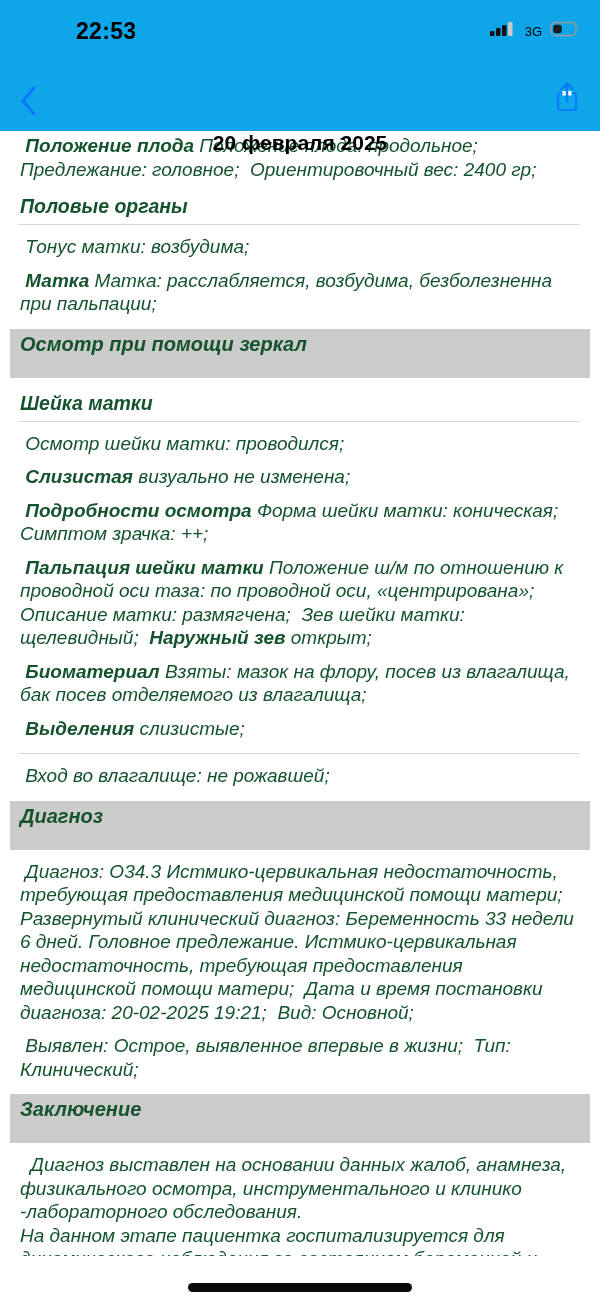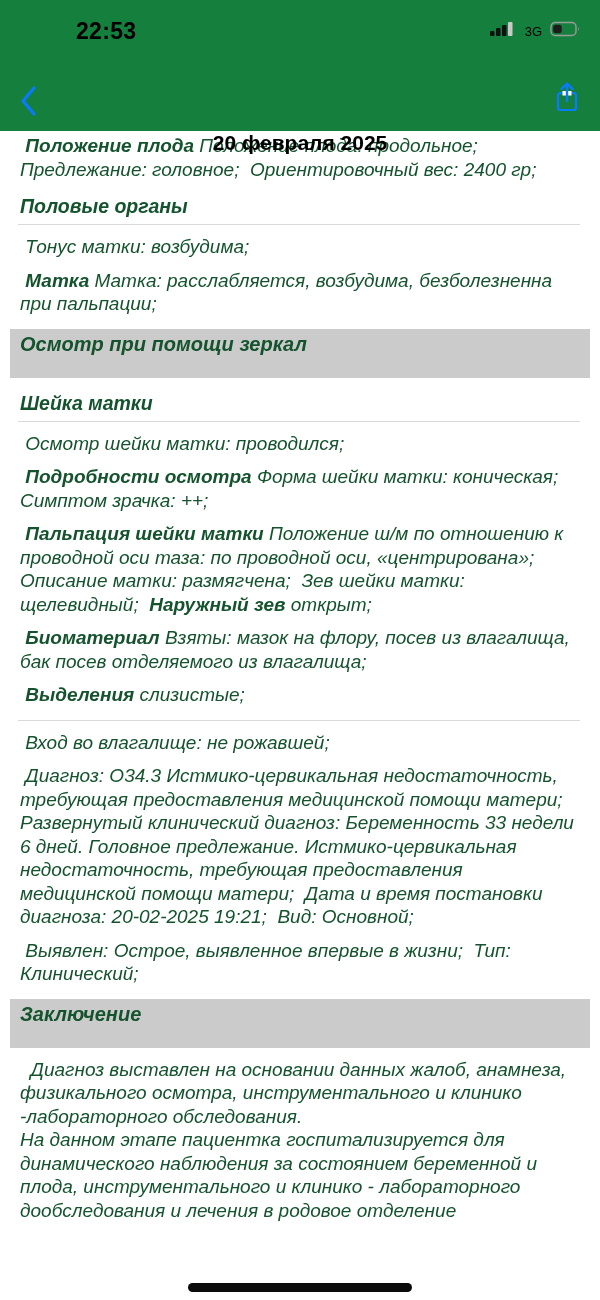--- a/index.html
+++ b/index.html
@@ -17,21 +17,21 @@
   .para .b{font-weight:bold;}
   .subwrap{margin-top:13px;}
   .subheader{font-weight:bold;font-size:19.5px;line-height:24px;white-space:pre-wrap;}
   .rule{height:1px;background:#d9d9d9;margin:6px -2px 0 -2px;}
   .banner{
     margin:13px -12px 2px -10px;background:#cbcbcb;
     font-weight:bold;font-size:20px;line-height:20px;
     padding:5px 0 24px 10px;white-space:pre-wrap;
   }
   
-  .navbar{position:absolute;top:0;left:0;right:0;height:131px;background:#15803d;z-index:5;}
+  .navbar{position:absolute;top:0;left:0;right:0;height:131px;background:#0ea5e9;z-index:5;}
   .statusrow{position:absolute;top:16px;left:0;right:0;height:32px;}
   .time{position:absolute;left:76px;top:2px;font-size:23px;font-weight:bold;letter-spacing:.3px;color:#000;}
   .sicons{position:absolute;right:18px;top:5px;display:flex;align-items:center;gap:8px;}
   .network{font-size:13px;color:#000;}
   .navrow{position:absolute;top:76px;left:0;right:0;height:55px;}
   .back{position:absolute;left:16px;top:8px;width:26px;height:36px;background:none;border:none;padding:0;cursor:pointer;}
   .title{position:absolute;left:60px;right:60px;text-align:center;top:12px;font-size:21px;font-weight:bold;color:#000;margin-top:43px;}
   .share{position:absolute;right:18px;top:4px;width:30px;height:38px;background:none;border:none;padding:0;cursor:pointer;}
   
   .bottombar{position:absolute;left:0;right:0;top:1256px;height:44px;background:#ffffff;z-index:5;}
@@ -49,28 +49,30 @@
         <div class="rule"></div>
       </div>
       <p class="para"><span> Тонус матки: возбудима;</span></p>
       <p class="para"><span class="b"> Матка</span><span> Матка: расслабляется, возбудима, безболезненна при пальпации;</span></p>
       <div class="banner">Осмотр при помощи зеркал</div>
       <div class="subwrap">
         <div class="subheader">Шейка матки</div>
         <div class="rule"></div>
       </div>
       <p class="para"><span> Осмотр шейки матки: проводился;</span></p>
+      <p class="para"><span class="b"> Слизистая</span><span> визуально не изменена;</span></p>
       <p class="para"><span class="b"> Подробности осмотра</span><span> Форма шейки матки: коническая;  Симптом зрачка: ++;</span></p>
       <p class="para"><span class="b"> Пальпация шейки матки</span><span> Положение ш/м по отношению к проводной оси таза: по проводной оси, «центрирована»;  Описание матки: размягчена;  Зев шейки матки: щелевидный;  </span><span class="b">Наружный зев</span><span> открыт;</span></p>
       <p class="para"><span class="b"> Биоматериал</span><span> Взяты: мазок на флору, посев из влагалища, бак посев отделяемого из влагалища;</span></p>
       <p class="para"><span class="b"> Выделения</span><span> слизистые;</span></p>
       <div class="subwrap">
         <div class="rule"></div>
       </div>
       <p class="para"><span> Вход во влагалище: не рожавшей;</span></p>
+      <div class="banner">Диагноз</div>
       <p class="para"><span> Диагноз: O34.3 Истмико-цервикальная недостаточность, требующая предоставления медицинской помощи матери;  Развернутый клинический диагноз: Беременность 33 недели 6 дней. Головное предлежание. Истмико-цервикальная недостаточность, требующая предоставления медицинской помощи матери;  Дата и время постановки диагноза: 20-02-2025 19:21;  Вид: Основной;</span></p>
       <p class="para"><span> Выявлен: Острое, выявленное впервые в жизни;  Тип: Клинический;</span></p>
       <div class="banner">Заключение</div>
       <p class="para"><span>  Диагноз выставлен на основании данных жалоб, анамнеза, физикального осмотра, инструментального и клинико -лабораторного обследования.
 На данном этапе пациентка госпитализируется для динамического наблюдения за состоянием беременной и плода, инструментального и клинико - лабораторного дообследования и лечения в родовое отделение</span></p>
     </div>
 
   <div class="navbar">
     <div class="statusrow">
       <span class="time">22:53</span>

